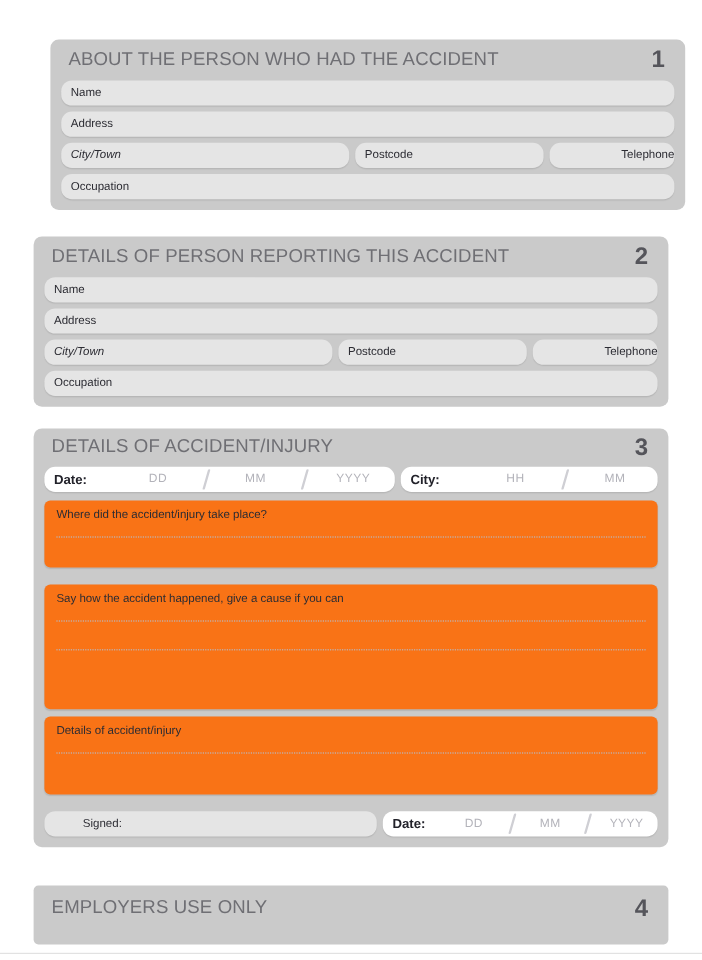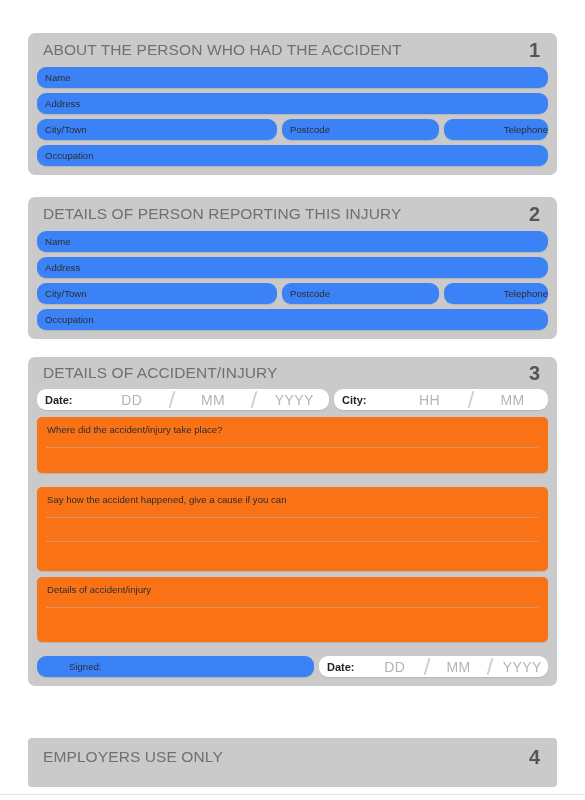--- a/index.html
+++ b/index.html
@@ -61,37 +61,37 @@
 
   
   .row {
     display: flex;
     gap: 5px;
     margin-bottom: 5px;
   }
   .row:last-child { margin-bottom: 0; }
 
   .field {
-    background: #3b82f6;
+    background: #e5e5e5;
     border-radius: 9px;
     height: 21px;
     display: flex;
     align-items: center;
     padding: 0 0 0 8px;
     box-sizing: border-box;
     flex: 1 1 auto;
     box-shadow: 0 1px 1px rgba(0,0,0,0.10);
   }
   .field-label {
     font-size: 9.6px;
     color: #2c2c33;
     white-space: nowrap;
   }
 
-  .f-city   { flex: 0 0 240px; }
+  .f-city   { flex: 0 0 240px; font-style: italic; }
   .f-post   { flex: 0 0 157px; text-align: center; }
   .f-tel    { flex: 1 1 auto; justify-content: flex-end; }
 
   
   .composite {
     background: #ffffff;
     border-radius: 9px;
     height: 21px;
     display: flex;
     align-items: stretch;
@@ -106,21 +106,21 @@
     font-size: 11px;
     font-weight: bold;
     color: #22222a;
     white-space: nowrap;
   }
   .comp-slot {
     flex: 1 1 0;
     display: flex;
     align-items: center;
     justify-content: center;
-    font-size: 14px;
+    font-size: 10px;
     color: #b3b3ba;
     letter-spacing: 0.4px;
     position: relative;
   }
   .comp-sep {
     flex: 0 0 12px;
     position: relative;
   }
   .comp-sep::before {
     content: "";
@@ -181,21 +181,21 @@
     top: 794px;
     height: 1px;
     background: #e2e2e2;
   }
 </style>
 </head>
 <body>
 
 <div class="page">
 
-  <div class="section" style="top:33px;">
+  <div class="section" style="top:33px;margin-left:14px;">
     <div class="sec-head">
       <div class="sec-title">ABOUT THE PERSON WHO HAD THE ACCIDENT</div>
       <div class="sec-num">1</div>
     </div>
 
     <div class="row">
       <div class="field">
         <span class="field-label">Name</span>
       </div>
     </div>
@@ -220,21 +220,21 @@
 
     <div class="row">
       <div class="field">
         <span class="field-label">Occupation</span>
       </div>
     </div>
   </div>
 
   <div class="section" style="top:197px;">
     <div class="sec-head">
-      <div class="sec-title">DETAILS OF PERSON REPORTING THIS INJURY</div>
+      <div class="sec-title">DETAILS OF PERSON REPORTING THIS ACCIDENT</div>
       <div class="sec-num">2</div>
     </div>
 
     <div class="row">
       <div class="field">
         <span class="field-label">Name</span>
       </div>
     </div>
 
     <div class="row">
@@ -283,21 +283,21 @@
         <span class="comp-sep"></span>
         <span class="comp-slot">MM</span>
       </div>
     </div>
 
     <div class="textarea" style="height:56px;">
       <div class="ta-label">Where did the accident/injury take place?</div>
       <div class="ta-line"></div>
     </div>
 
-    <div class="textarea" style="height:84px;margin-top:14px;">
+    <div class="textarea" style="height:104px;margin-top:14px;">
       <div class="ta-label">Say how the accident happened, give a cause if you can</div>
       <div class="ta-line"></div>
       <div class="ta-line"></div>
     </div>
 
     <div class="textarea" style="height:65px; margin-bottom:14px;">
       <div class="ta-label">Details of accident/injury</div>
       <div class="ta-line"></div>
     </div>
 

